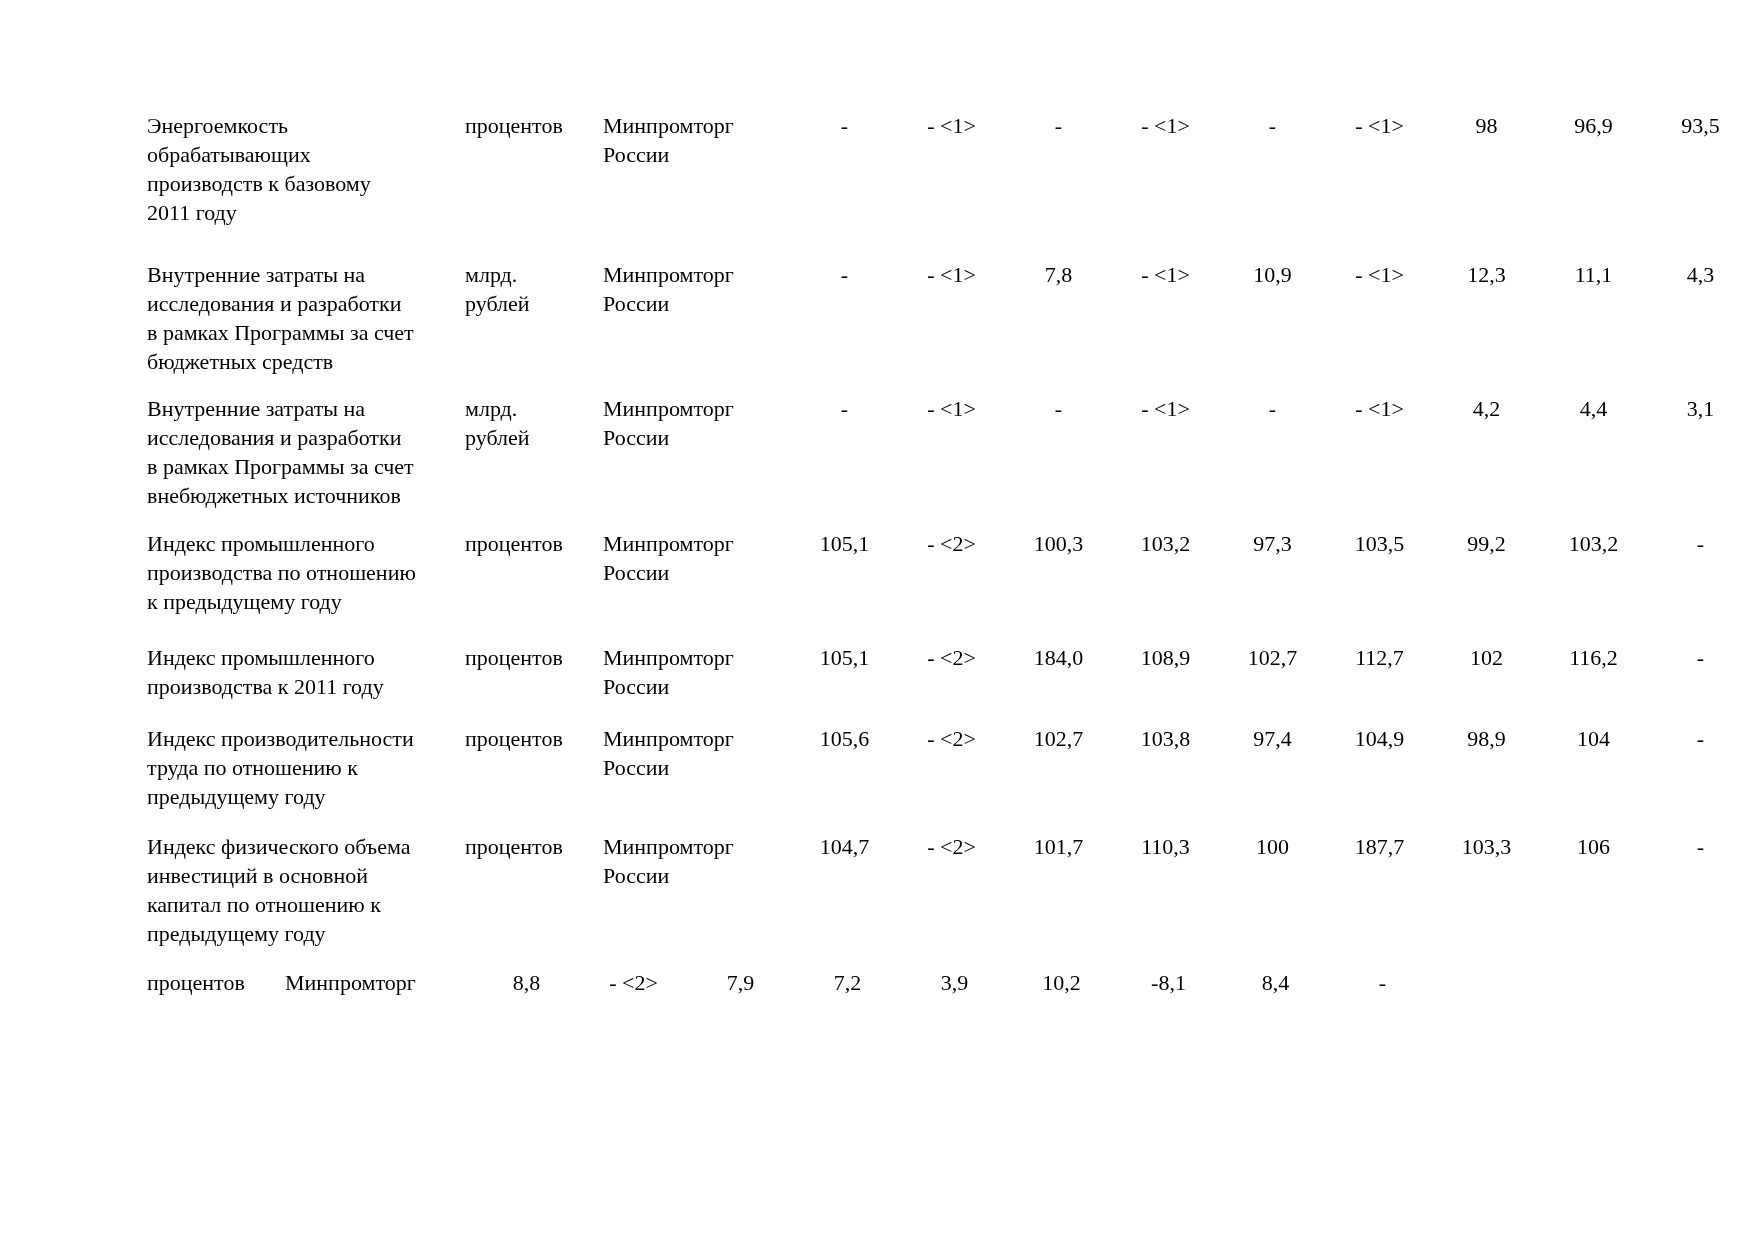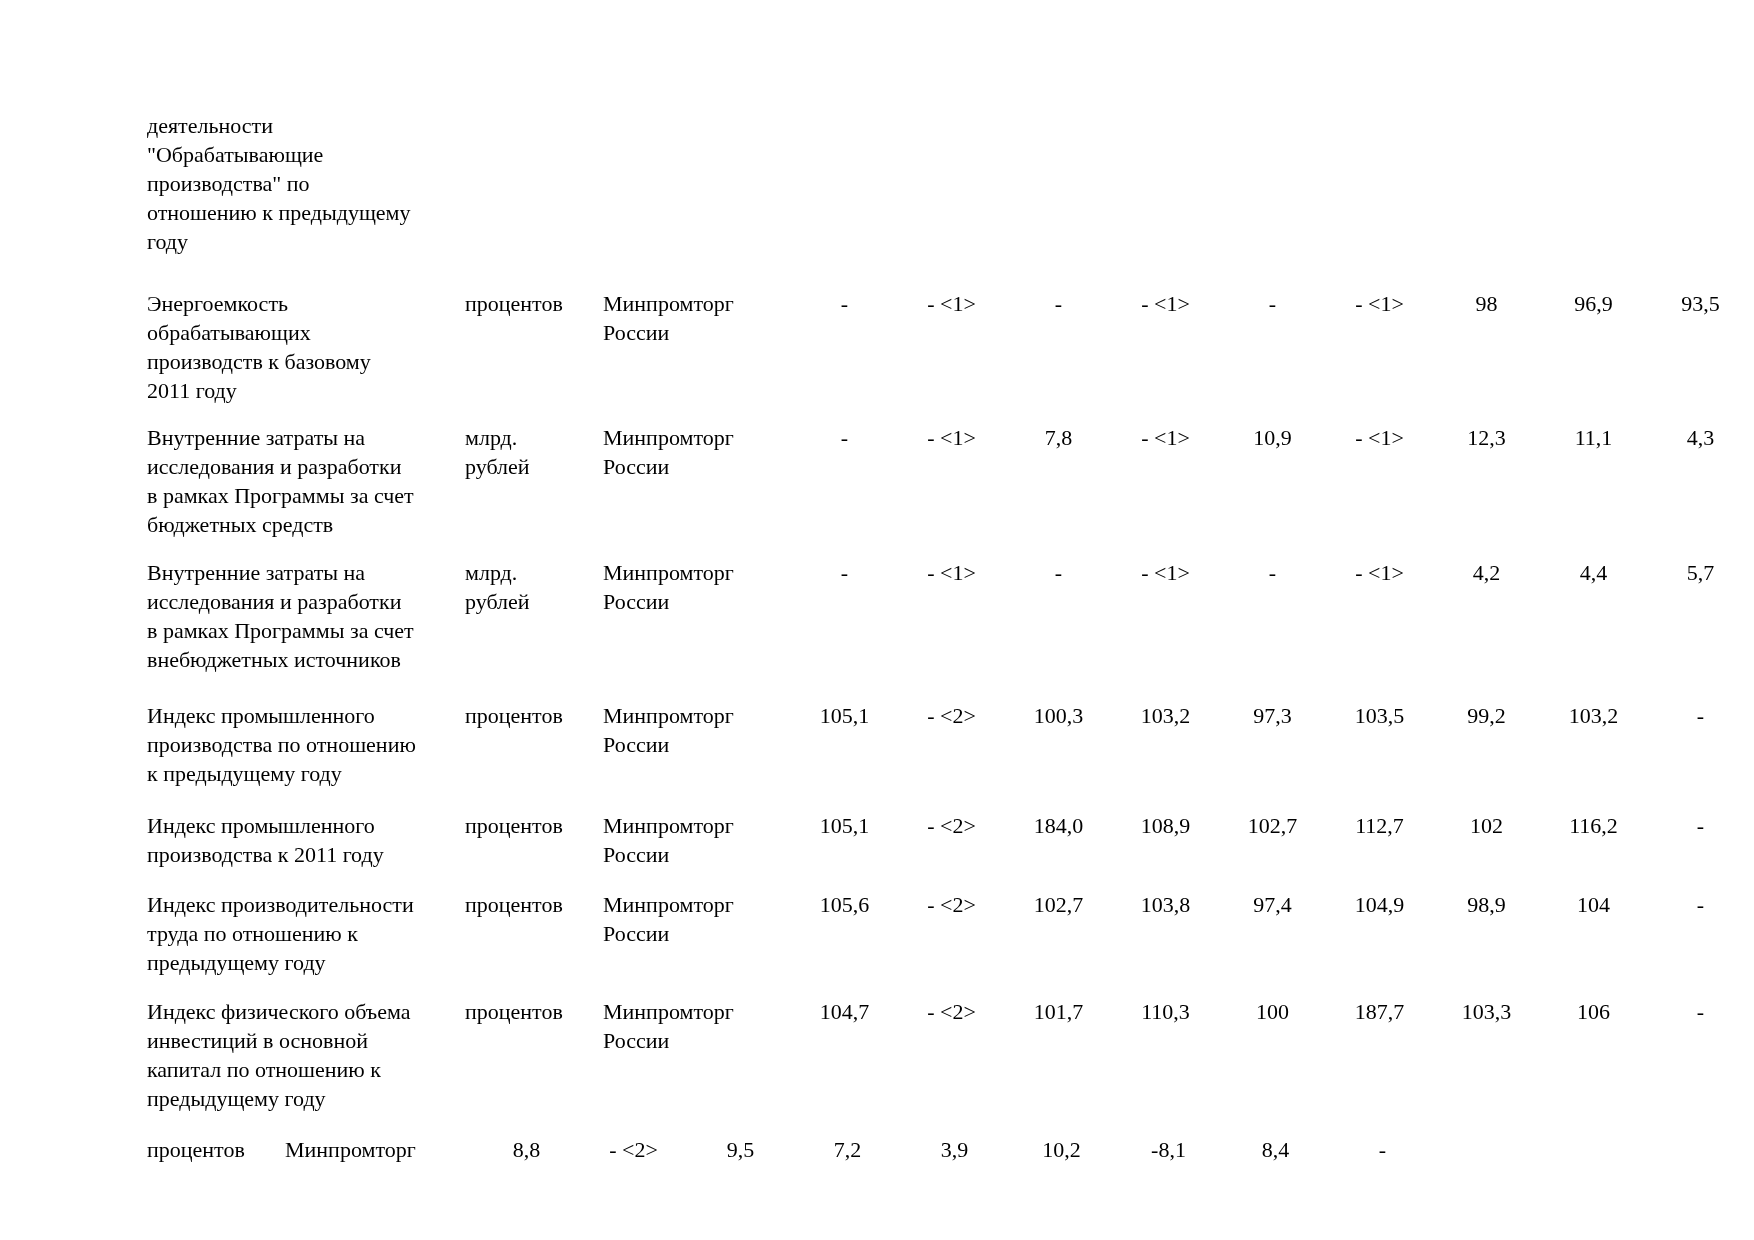--- a/index.html
+++ b/index.html
@@ -30,38 +30,20 @@
   .row:nth-child(5) { margin-bottom: 23px; }
   .row:nth-child(6) { margin-bottom: 21px; }
   .row:nth-child(7) { margin-bottom: 16px; }
   .row:nth-child(8) { margin-bottom: 22px; margin-top: 20px; }
 </style>
 </head>
 <body>
 
 <div class="page">
   <div class="table">
-      <div class="row">
-        <div class="cell name">деятельности
-"Обрабатывающие
-производства" по
-отношению к предыдущему
-году</div>
-        <div class="cell unit"></div>
-        <div class="cell exec"></div>
-        <div class="cell val"></div>
-        <div class="cell val"></div>
-        <div class="cell val"></div>
-        <div class="cell val"></div>
-        <div class="cell val"></div>
-        <div class="cell val"></div>
-        <div class="cell val"></div>
-        <div class="cell val"></div>
-        <div class="cell val"></div>
-      </div>
       <div class="row">
         <div class="cell name">Энергоемкость
 обрабатывающих
 производств к базовому
 2011 году</div>
         <div class="cell unit">процентов</div>
         <div class="cell exec">Минпромторг
 России</div>
         <div class="cell val">-</div>
         <div class="cell val">- &lt;1&gt;</div>
@@ -102,21 +84,21 @@
         <div class="cell exec">Минпромторг
 России</div>
         <div class="cell val">-</div>
         <div class="cell val">- &lt;1&gt;</div>
         <div class="cell val">-</div>
         <div class="cell val">- &lt;1&gt;</div>
         <div class="cell val">-</div>
         <div class="cell val">- &lt;1&gt;</div>
         <div class="cell val">4,2</div>
         <div class="cell val">4,4</div>
-        <div class="cell val">5,7</div>
+        <div class="cell val">3,1</div>
       </div>
       <div class="row">
         <div class="cell name">Индекс промышленного
 производства по отношению
 к предыдущему году</div>
         <div class="cell unit">процентов</div>
         <div class="cell exec">Минпромторг
 России</div>
         <div class="cell val">105,1</div>
         <div class="cell val">- &lt;2&gt;</div>
@@ -177,21 +159,21 @@
         <div class="cell val">187,7</div>
         <div class="cell val">103,3</div>
         <div class="cell val">106</div>
         <div class="cell val">-</div>
       </div>
       <div class="row">
         <div class="cell unit">процентов</div>
         <div class="cell exec">Минпромторг</div>
         <div class="cell val">8,8</div>
         <div class="cell val">- &lt;2&gt;</div>
-        <div class="cell val">9,5</div>
+        <div class="cell val">7,9</div>
         <div class="cell val">7,2</div>
         <div class="cell val">3,9</div>
         <div class="cell val">10,2</div>
         <div class="cell val">-8,1</div>
         <div class="cell val">8,4</div>
         <div class="cell val">-</div>
       </div>
     </div>
 </div>
 

